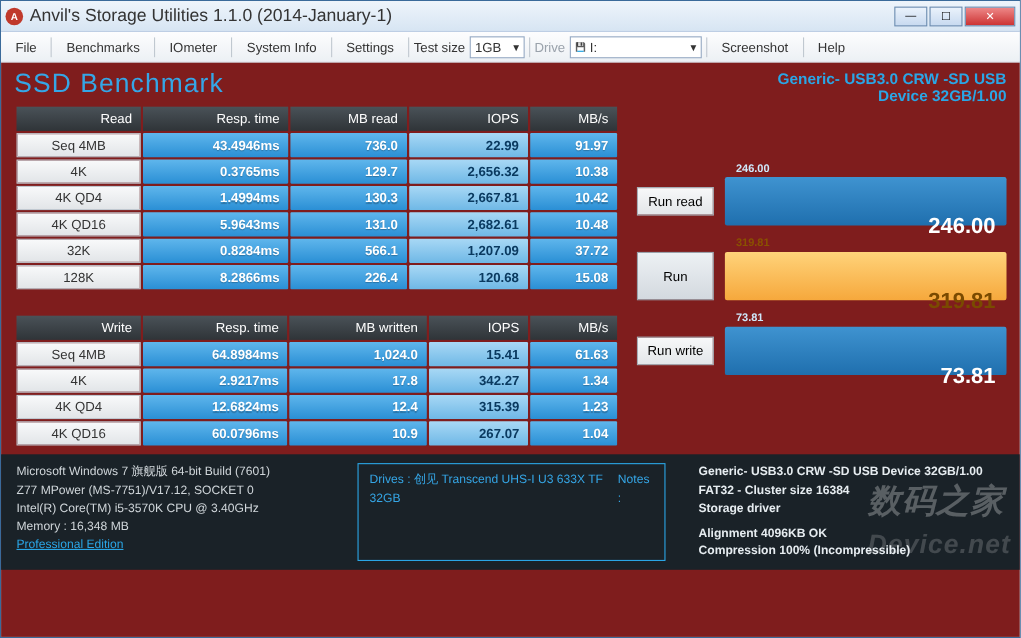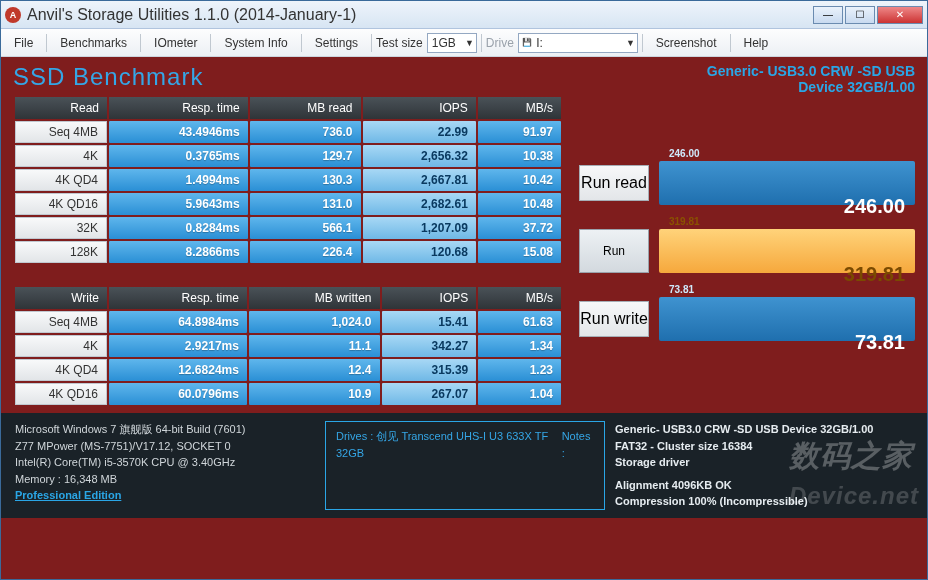--- a/index.html
+++ b/index.html
@@ -22,39 +22,39 @@
 .heading-row { display:flex; justify-content:space-between; }
 .ssd-title { color:#35a6e6; font-size:24px; font-weight:300; letter-spacing:1px; margin-bottom:4px; }
 .device-info { text-align:right; color:#2aa6e6; font-size:14px; font-weight:bold; }
 .device-info .sub { color:#2aa6e6; }
 .tables-wrap { display:flex; gap:8px; }
 .tables-col { flex:0 0 550px; }
 .side-col { flex:1; padding-left: 8px; display:flex; flex-direction:column; gap:8px; padding-top: 66px;}
 table { border-collapse: separate; border-spacing: 2px 2px; width:100%; }
 th, td { height: 22px; font-size: 12px; text-align: right; padding: 0 8px; vertical-align: middle; }
 th { background: linear-gradient(#4a5258,#2f3438); color:#fff; font-weight:normal; }
-th.rowh { width: 92px; }
-td.rowh { background: linear-gradient(#f8f9fa,#e2e5e8); color:#333; text-align:right; border:1px solid #c0c8d0; }
+th.rowh { width: 113px; }
+td.rowh { background: linear-gradient(#f8f9fa,#e2e5e8); color:#333; text-align:center; border:1px solid #c0c8d0; }
 td.val { background: linear-gradient(#5fb6ec,#2a8fd5); color:#fff; font-weight:bold; text-shadow:0 1px 1px rgba(0,0,0,.25); border-radius:1px; }
 td.val.light { background: linear-gradient(#a8d8f5,#6fb8e6); color:#0a3a60; text-shadow:none;}
 .side-row { display:flex; align-items:center; gap:10px; }
-.side-btn { width:70px; height:36px; background:linear-gradient(#f7f8f9,#e3e6e9); border:1px solid #a6aeb6; font-size:16px; display:flex;align-items:center;justify-content:center; }
+.side-btn { width:70px; height:26px; background:linear-gradient(#f7f8f9,#e3e6e9); border:1px solid #a6aeb6; font-size:12px; display:flex;align-items:center;justify-content:center; }
 .big-btn { width:70px; height:44px; font-size:12px; font-weight:normal; background:linear-gradient(#edf1f4,#d3d9df); border:1px solid #9aa2ab; display:flex;align-items:center;justify-content:center; }
 .score-box { flex:1; height:44px; border-radius:2px; display:flex; flex-direction:column; align-items:flex-end; justify-content:center; padding:2px 10px;gap:36px; }
 .score-box .small { font-size:10px; font-weight:bold; align-self:flex-start;}
 .score-box .big { font-size:20px; font-weight:bold; }
 .sb-blue { background: linear-gradient(#3f93d0,#1f6fae); color:#fff; }
 .sb-blue .small{color:#cfe9fb;}
 .sb-gold { background: linear-gradient(#ffd37a,#f6a83c); color:#7a4a00; }
 .sb-gold .small{color:#8a5200;}
 .footer { background:#1a2228; margin: 6px -12px -4px -12px; padding:8px 14px; display:flex; font-size:11px; color:#d0d6da; gap:10px; }
 .footer .col1 { flex:0 0 300px; line-height:1.5; }
 .footer .col2 { flex:0 0 280px; border:1px solid #2aa6e6; padding:6px 10px; color:#35a6e6; line-height:1.5; display:flex; justify-content:center; }
-.footer .col3 { flex:1; line-height:1.5; font-weight:bold; color:#e6ecf0; position:relative;}
-.pro { color:#2aa6e6; text-decoration:underline; font-weight:bold; }
+.footer .col3 { flex:1; line-height:1.5; font-weight:bold; color:#e6ecf0; position:relative;margin-left:20px;}
+.pro { color:#2aa6e6; text-decoration:underline; font-weight:normal; }
 .watermark { position:absolute; right:-6px; bottom:-4px; color:rgba(255,255,255,.18); font-size:24px; font-weight:bold; font-style:italic; letter-spacing:1px; pointer-events:none; white-space:nowrap;}
 .watermark .cn { font-size:30px; color:rgba(255,255,255,.28); display:block; }
 </style>
 </head>
 <body>
 
 <div class="window">
 
   <div class="titlebar">
     <div class="titlebar-icon">A</div>
@@ -175,21 +175,21 @@
               <tr>
                 <td class="rowh">Seq 4MB</td>
                 <td class="val">64.8984ms</td>
                 <td class="val">1,024.0</td>
                 <td class="val light">15.41</td>
                 <td class="val">61.63</td>
               </tr>
               <tr>
                 <td class="rowh">4K</td>
                 <td class="val">2.9217ms</td>
-                <td class="val">11.1</td>
+                <td class="val">17.8</td>
                 <td class="val light">342.27</td>
                 <td class="val">1.34</td>
               </tr>
               <tr>
                 <td class="rowh">4K QD4</td>
                 <td class="val">12.6824ms</td>
                 <td class="val">12.4</td>
                 <td class="val light">315.39</td>
                 <td class="val">1.23</td>
               </tr>

